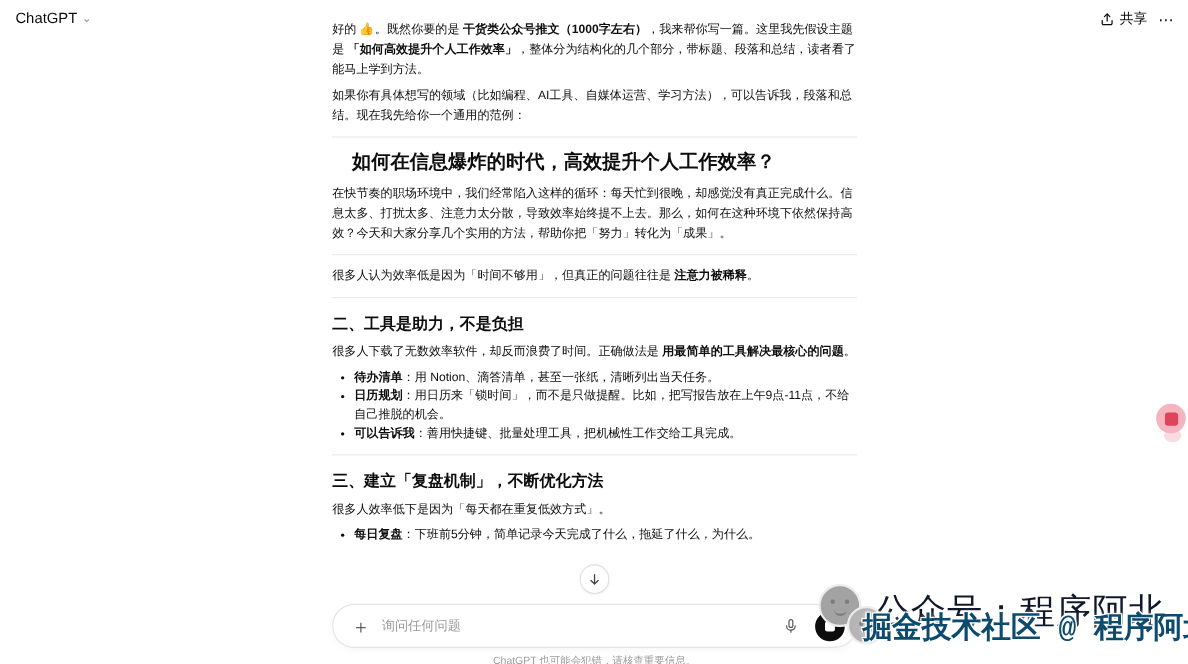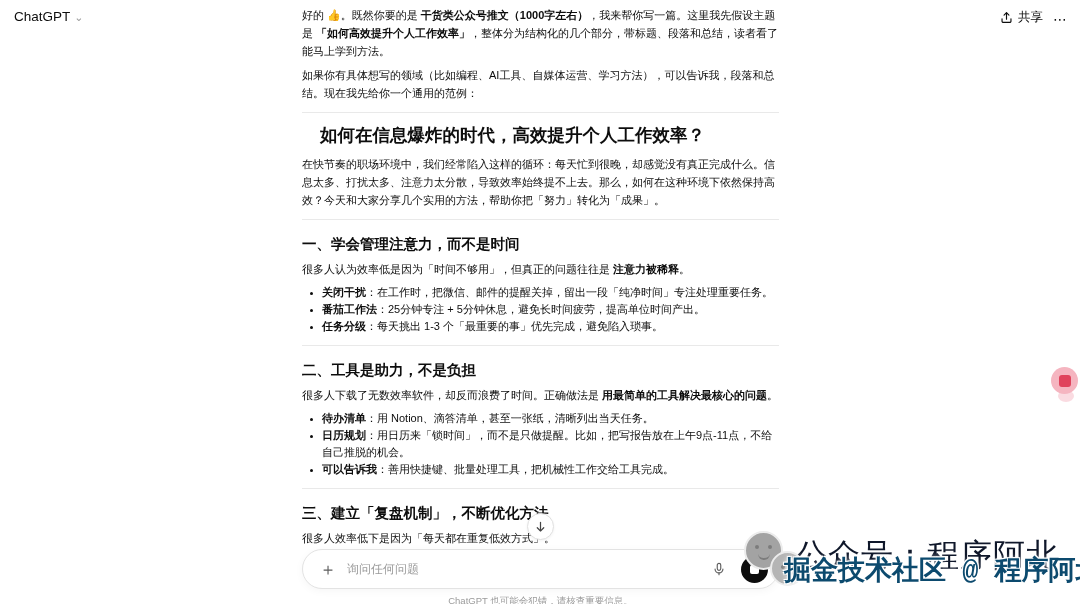--- a/index.html
+++ b/index.html
@@ -11,21 +11,21 @@
   .topbar { position:absolute; top:0; left:0; right:0; height:34px; z-index:5; }
   .model-switcher { position:absolute; left:10px; top:7px; display:flex; align-items:center; gap:4px;
     font-size:13.5px; color:#0d0d0d; cursor:pointer; padding:2px 4px; border-radius:6px; }
   .model-switcher .chev { color:#9b9b9b; font-size:11px; line-height:1; margin-top:2px; }
   .top-right { position:absolute; right:8px; top:6px; display:flex; align-items:flex-end; gap:0; }
   .share-btn { display:flex; align-items:center; gap:5px; font-size:12.5px; color:#0d0d0d; cursor:pointer;
     padding:3px 6px; border-radius:8px; }
   .more-btn { font-size:14px; color:#0d0d0d; cursor:pointer; letter-spacing:1px; padding:2px 4px; }
 
   
-  .chat-column { position:absolute; left:302px; top:4px; width:477px; padding-top:2px; z-index:1; }
+  .chat-column { position:absolute; left:302px; top:16px; width:477px; padding-top:2px; z-index:1; }
   .chat-column p { font-size:11px; line-height:18px; margin:0 0 6px; color:#0d0d0d; }
   .chat-column strong { font-weight:700; }
   .chat-column h1 { font-size:17.5px; line-height:24px; font-weight:700; margin:0 18px 8px; }
   .chat-column h2 { font-size:14.5px; line-height:17px; font-weight:700; margin:16px 0 7px; }
   .chat-column hr { border:0; border-top:1px solid #e9e9e9; margin:10px 0; }
   .chat-column ul { margin:2px 0 8px; padding-left:20px; }
   .chat-column li { font-size:11px; line-height:17px; margin:0; }
   .chat-column li::marker { font-size:9px; }
 
   
@@ -94,27 +94,21 @@
   </div>
 
   <div class="chat-column">
     <div>
         <p><span>好的 👍。既然你要的是 </span><strong>干货类公众号推文（1000字左右）</strong><span>，我来帮你写一篇。这里我先假设主题是 </span><strong>「如何高效提升个人工作效率」</strong><span>，整体分为结构化的几个部分，带标题、段落和总结，读者看了能马上学到方法。</span></p>
         <p><span>如果你有具体想写的领域（比如编程、AI工具、自媒体运营、学习方法），可以告诉我，段落和总结。现在我先给你一个通用的范例：</span></p>
         <hr>
         <h1>如何在信息爆炸的时代，高效提升个人工作效率？</h1>
         <p><span>在快节奏的职场环境中，我们经常陷入这样的循环：每天忙到很晚，却感觉没有真正完成什么。信息太多、打扰太多、注意力太分散，导致效率始终提不上去。那么，如何在这种环境下依然保持高效？今天和大家分享几个实用的方法，帮助你把「努力」转化为「成果」。</span></p>
         <hr>
-        <h2>一、学会管理注意力，而不是时间</h2>
         <p><span>很多人认为效率低是因为「时间不够用」，但真正的问题往往是 </span><strong>注意力被稀释</strong><span>。</span></p>
-        <ul>
-          <li><strong>关闭干扰</strong><span>：在工作时，把微信、邮件的提醒关掉，留出一段「纯净时间」专注处理重要任务。</span></li>
-          <li><strong>番茄工作法</strong><span>：25分钟专注 + 5分钟休息，避免长时间疲劳，提高单位时间产出。</span></li>
-          <li><strong>任务分级</strong><span>：每天挑出 1-3 个「最重要的事」优先完成，避免陷入琐事。</span></li>
-        </ul>
         <hr>
         <h2>二、工具是助力，不是负担</h2>
         <p><span>很多人下载了无数效率软件，却反而浪费了时间。正确做法是 </span><strong>用最简单的工具解决最核心的问题</strong><span>。</span></p>
         <ul>
           <li><strong>待办清单</strong><span>：用 Notion、滴答清单，甚至一张纸，清晰列出当天任务。</span></li>
           <li><strong>日历规划</strong><span>：用日历来「锁时间」，而不是只做提醒。比如，把写报告放在上午9点-11点，不给自己推脱的机会。</span></li>
           <li><strong>可以告诉我</strong><span>：善用快捷键、批量处理工具，把机械性工作交给工具完成。</span></li>
         </ul>
         <hr>
         <h2>三、建立「复盘机制」，不断优化方法</h2>

